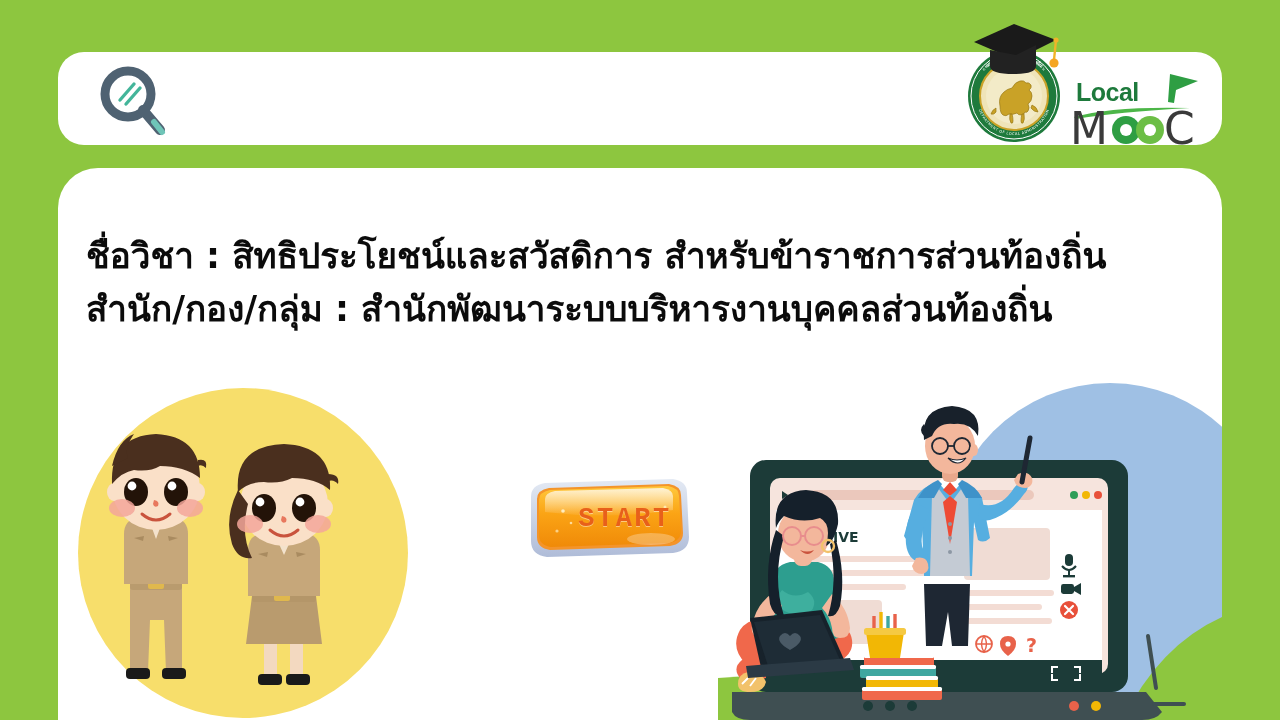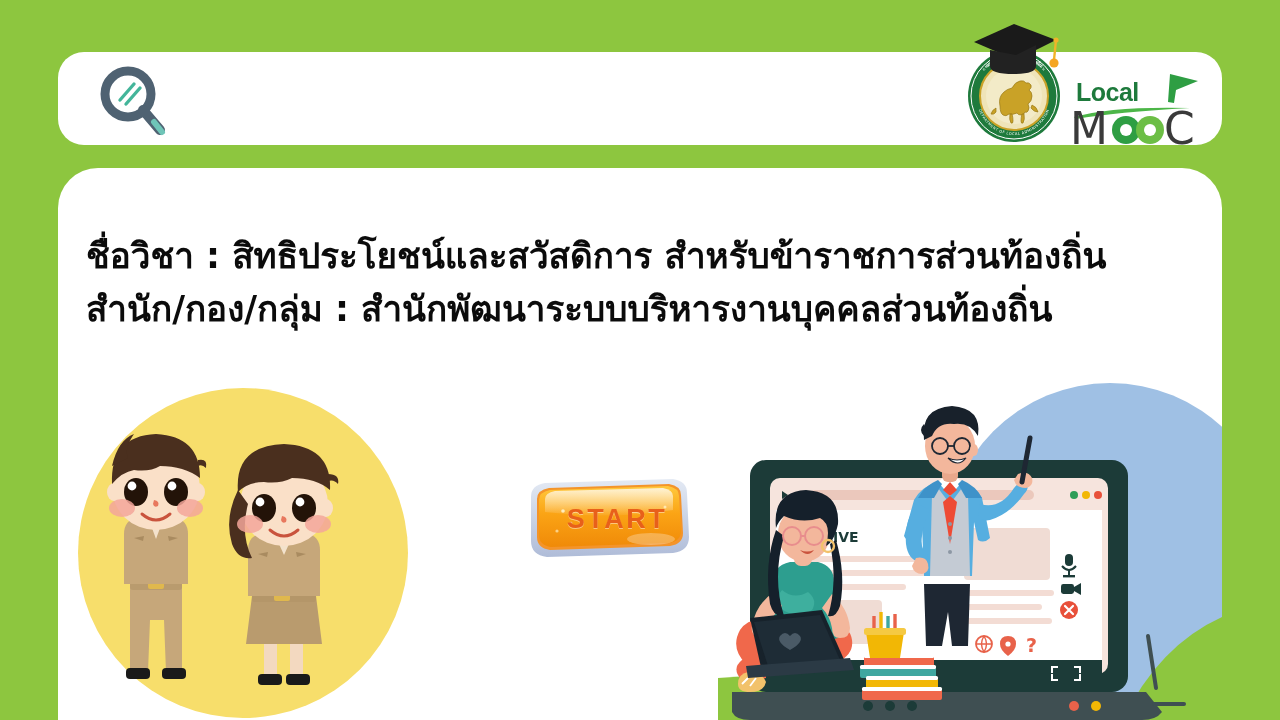--- a/index.html
+++ b/index.html
@@ -54,24 +54,24 @@
     background:#F7DE6B;border-radius:50%;
   }
   .kids{position:absolute;left:20px;top:220px;width:330px;height:340px;}
 
   
   .start-btn{
     position:absolute;left:461px;top:305px;width:180px;height:92px;
     cursor:pointer;
   }
   .start-label{
-    position:absolute;left:8px;top:0;width:180px;height:92px;
+    position:absolute;left:16px;top:0;width:180px;height:92px;
     display:flex;align-items:center;justify-content:center;
     font-size:27px;font-weight:bold;color:#E8601A;letter-spacing:2.5px;
-    font-family:Liberation Sans, sans-serif;
+    font-family:Liberation Mono, monospace;
     text-shadow:0 1px 0 rgba(255,255,255,.45);
     pointer-events:none;
   }
 
   
   .elearn{position:absolute;left:660px;top:210px;width:510px;height:352px;}
 </style>
 </head>
 <body>
 

